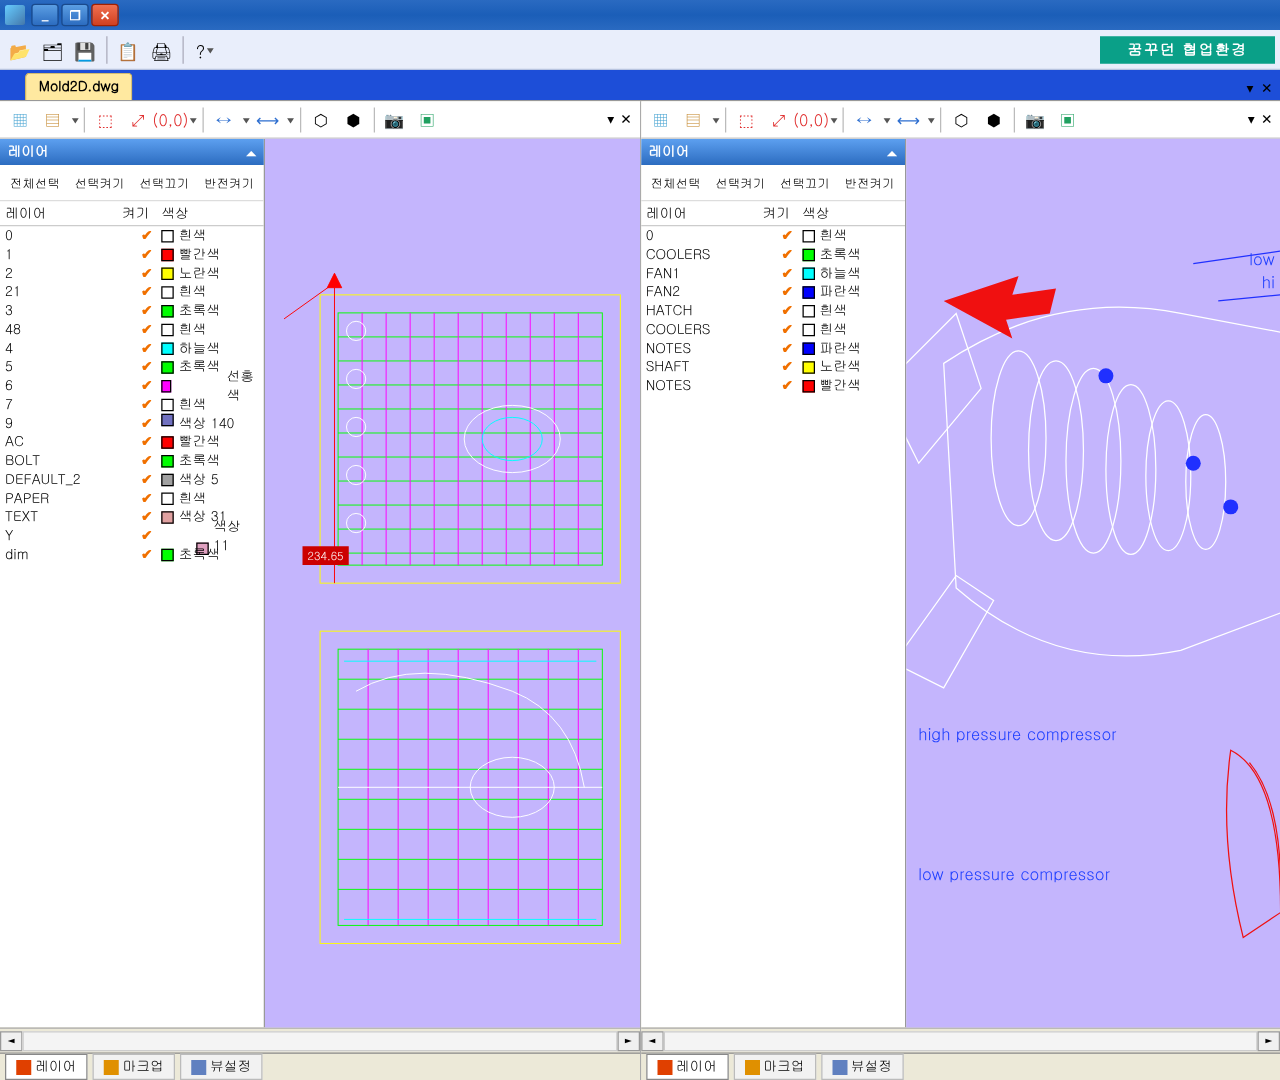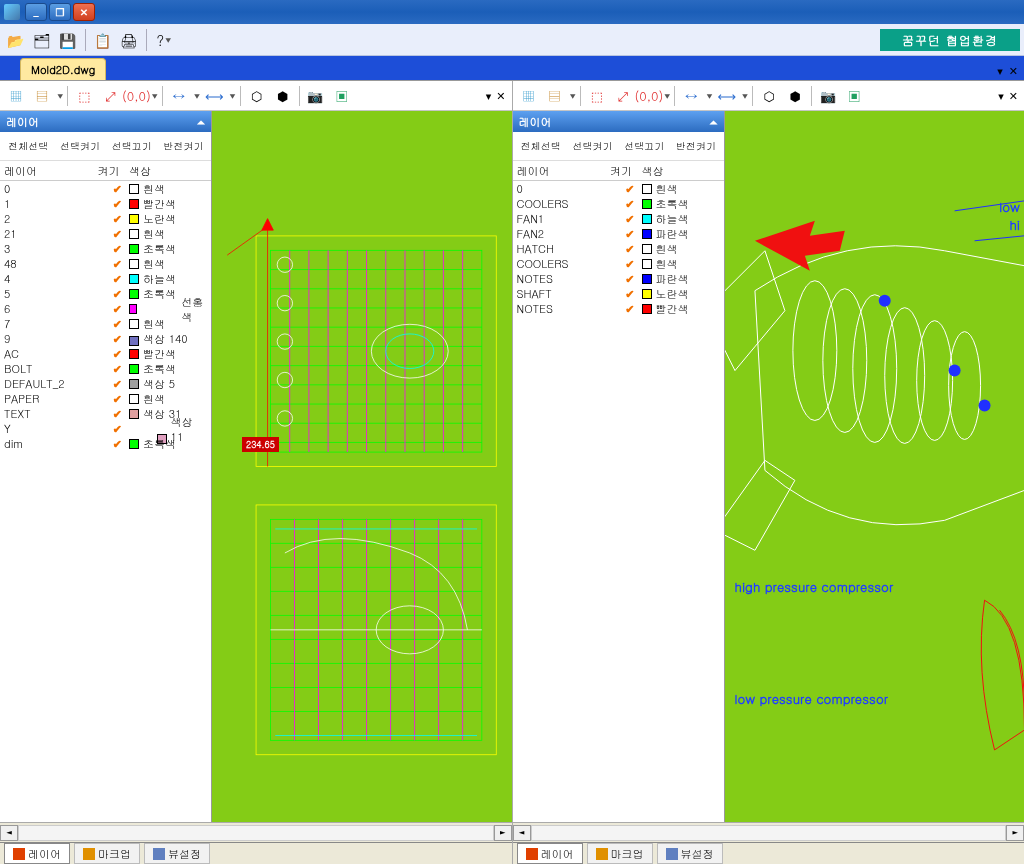--- a/index.html
+++ b/index.html
@@ -204,25 +204,24 @@
     font-size:11px;
   }
   .layer-row .swatch {
     width:10px; height:10px;
     border:1px solid #000;
     margin-right:4px;
   }
   
   .canvas {
     flex:1;
-    background:#84cc16;
+    background:#c4b5fd;
     position:relative;
     overflow:hidden;
     color:#fff;
-    font-weight:bold;
   }
   .canvas svg { width:100%; height:100%; }
   .hscroll-row {
     height:20px;
     background:#ece9d8;
     border-top:1px solid #aaa;
     display:flex;
     align-items:center;
   }
   .scroll-btn {
@@ -428,21 +427,21 @@
               <div class="col-name">7</div>
               <div class="check">✔</div>
               <div class="col-color" style="display: flex; align-items: center;">
                 <div class="swatch" style="background: rgb(255, 255, 255);"></div>
                 <div>흰색</div>
               </div>
             </div>
             <div class="layer-row">
               <div class="col-name">9</div>
               <div class="check">✔</div>
-              <div class="col-color" style="display: flex; align-items: flex-end;">
+              <div class="col-color" style="display: flex; align-items: flex-start;">
                 <div class="swatch" style="background: rgb(112, 112, 192);"></div>
                 <div>색상 140</div>
               </div>
             </div>
             <div class="layer-row">
               <div class="col-name">AC</div>
               <div class="check">✔</div>
               <div class="col-color" style="display: flex; align-items: center;">
                 <div class="swatch" style="background: rgb(255, 0, 0);"></div>
                 <div>빨간색</div>

